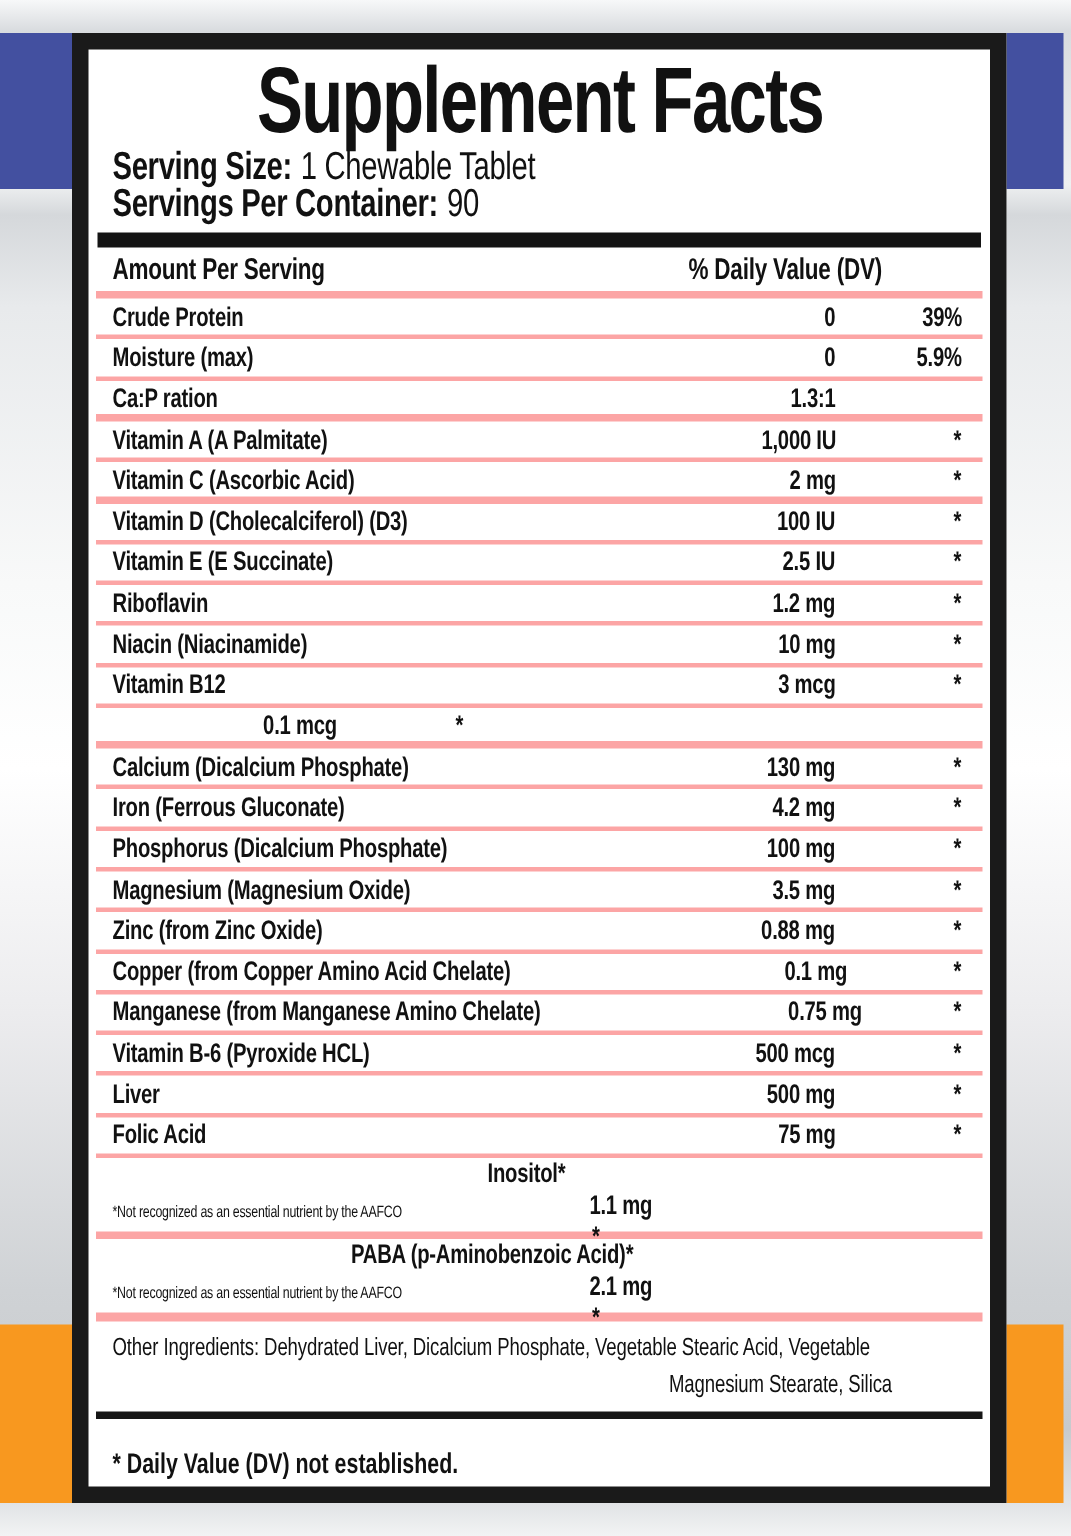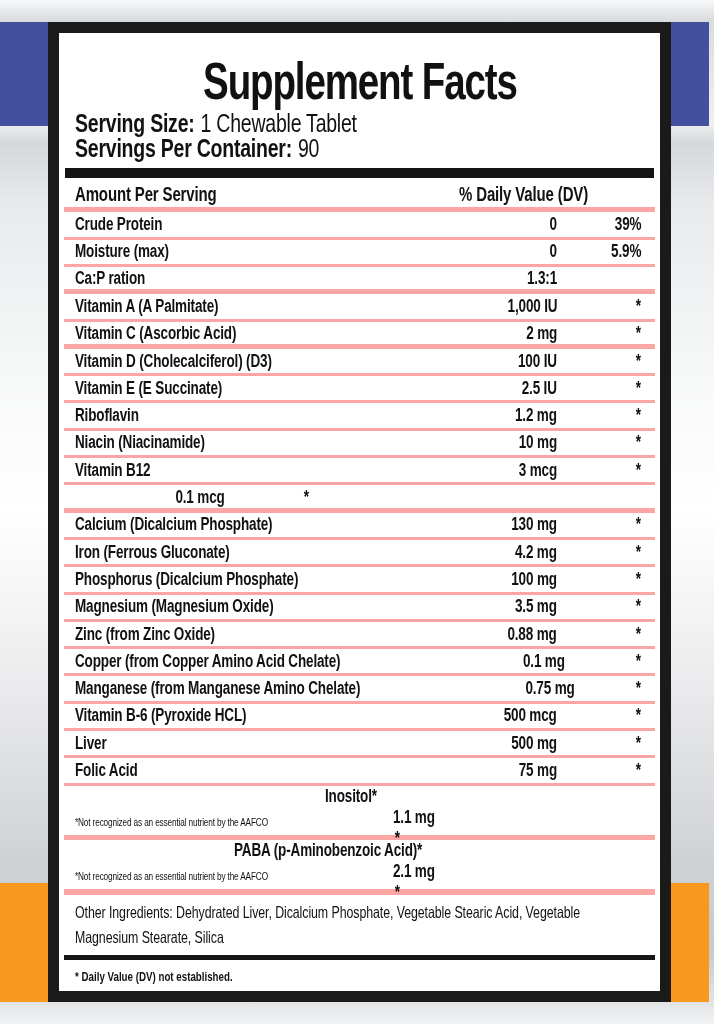--- a/index.html
+++ b/index.html
@@ -20,22 +20,22 @@
     box-sizing:border-box;border:11px solid var(--panel_border,#1a1a1a);
     background:var(--panel_bg,#fff);
     display:flex;flex-direction:column;overflow:hidden;
   }
   
   .cd{display:inline-block;white-space:nowrap;transform:scaleX(0.75);transform-origin:0 50%;}
   .or{transform-origin:100% 50%;}
   .oc{transform-origin:50% 50%;}
   b{font-weight:700;}
 
-  .title{height:62px;line-height:60px;text-align:center;padding-top:18px;
-         font-size:52px;font-weight:700;letter-spacing:-1.5px;}
+  .title{height:62px;line-height:60px;text-align:center;padding-top:5px;
+         font-size:62px;font-weight:700;letter-spacing:-1.5px;}
   .title .cd{transform:scaleX(0.74);}
 
   .serving{padding:0 16px 4px 16px;}
   .sline{height:25px;line-height:25px;font-size:26px;letter-spacing:-0.3px;}
   .sline .val{font-weight:400;margin-left:8px;}
 
   .bigbar{height:10px;background:#141414;margin:3px 6px;}
 
   .row{display:flex;align-items:center;box-sizing:border-box;
        margin:0 5px;padding:0 11px;height:28px;
@@ -47,23 +47,23 @@
 
   .hdr{height:32px;border-bottom-width:5px;font-size:20px;}
   .hdr .dvh{flex:1;text-align:center;}
 
   .nrow{display:block;height:auto;padding:0;}
   .nrow .main{display:flex;align-items:center;height:24px;padding:0 11px;font-size:18px;flex-direction:column;}
   .nrow .note{height:25px;line-height:25px;padding:0 11px;font-weight:400;font-size:11px;}
   .nrow.tk6{border-bottom-width:6px;}
 
   .other{margin:0 5px;padding:5px 11px;border-bottom:5px solid #161616;
-         font-size:16.5px;font-weight:400;letter-spacing:-0.1px;}
+         font-size:16.5px;font-weight:400;letter-spacing:-0.1px;text-align:right;}
   .other .ln{display:block;height:25px;line-height:25px;}
-  .dvnote{margin:0 5px;padding:3px 11px 0 11px;font-size:13px;font-weight:700;height:29px;line-height:28px;}
+  .dvnote{margin:0 5px;padding:17px 11px 0 11px;font-size:19px;font-weight:700;height:29px;line-height:28px;}
 </style>
 </head>
 <body>
 
 <div class="band band-blue"></div>
 <div class="band band-orange"></div>
 
 <div class="panel">
   <div class="title">
     <span class="cd oc">Supplement Facts</span>

